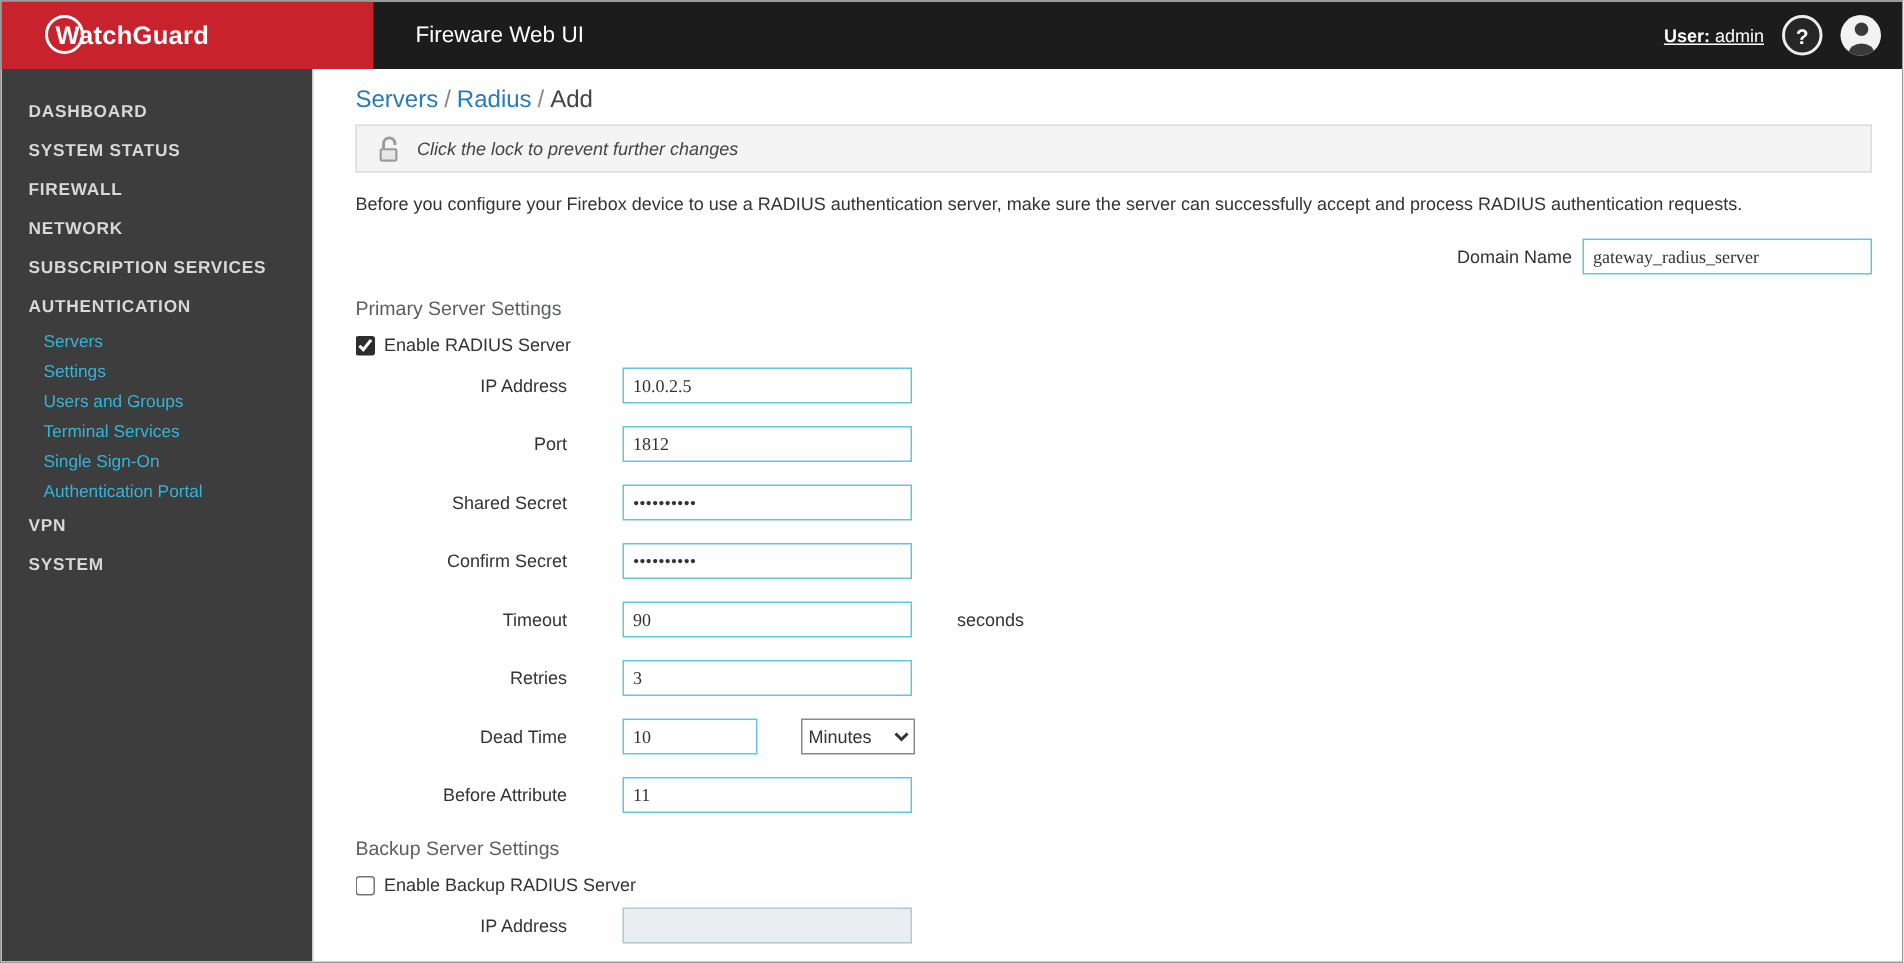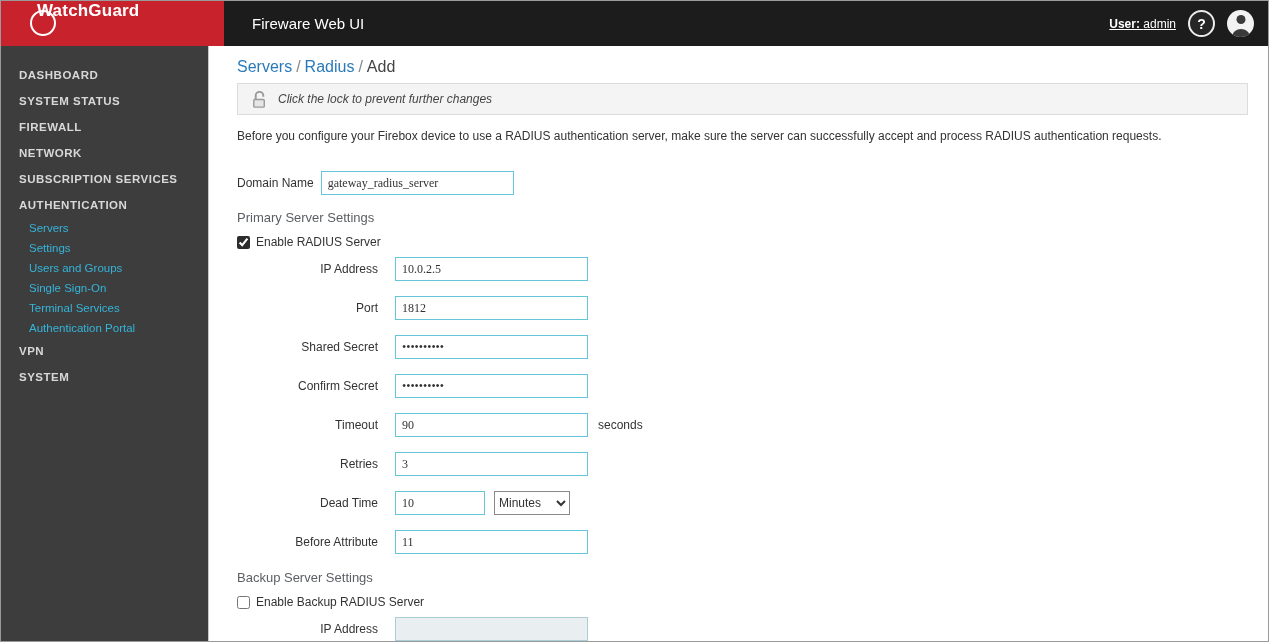--- a/index.html
+++ b/index.html
@@ -1,21 +1,21 @@
 <!DOCTYPE html>
 <html><head>
 <meta charset="utf-8">
 <style>
   * { margin:0; padding:0; box-sizing:border-box; }
   body { font-family:"Liberation Sans", sans-serif; background:#fff; }
   .page { width:1269px; height:642px; border:1px solid #9a9a9a; display:flex; flex-direction:column; overflow:hidden; background:#fff; }
 
   
   .topbar { height:45px; background:#1c1c1c; display:flex; align-items:center; flex-shrink:0; }
-  .logo { width:223px; height:100%; background:#c8232c; display:flex; padding-left:36px; position:relative; flex-shrink:0; }
+  .logo { width:248px; height:100%; background:#c8232c; display:flex; align-items:center; padding-left:36px; position:relative; flex-shrink:0; }
   .logo-ring { position:absolute; left:29px; top:9px; width:26px; height:26px; border:2px solid #fff; border-radius:50%; }
   .logo-text { color:#fff; font-weight:bold; font-size:17px; letter-spacing:0.2px; position:relative; z-index:1; }
   .topbar-title { color:#fff; font-size:15px; margin-left:28px; }
   .topbar-right { margin-left:auto; display:flex; align-items:center; gap:12px; padding-right:14px; }
   .user-text { color:#fff; font-size:12px;text-decoration:underline; }
   .user-text b { font-weight:bold; }
   .icon-circle { width:27px; height:27px; border-radius:50%; display:flex; align-items:center; justify-content:center; cursor:pointer; flex-shrink:0; }
   .help-circle { border:2px solid #ededed; color:#fff; font-weight:bold; font-size:14px; background:#262626; }
   .avatar-circle { background:#f2f2f2; position:relative; overflow:hidden; }
   .avatar-head { position:absolute; top:5px; left:50%; transform:translateX(-50%); width:9px; height:9px; background:#3a3a3a; border-radius:50%; }
@@ -32,34 +32,34 @@
   .breadcrumb { font-size:16px; color:#666; height:15px; }
   .breadcrumb a { color:#2a7ab9; text-decoration:none; cursor:pointer; }
   .breadcrumb .sep { color:#888; margin:0 4px; }
   .breadcrumb .current { color:#444; }
 
   .lock-banner { margin-top:10px; height:32px; background:#f4f4f4; border:1px solid #dcdcdc; display:flex; align-items:center; padding:0 12px; gap:9px; cursor:pointer; }
   .lock-banner em { font-size:12px; color:#444; }
 
   .intro { font-size:12px; color:#333; margin-top:14px; height:15px; white-space:nowrap; overflow:hidden; }
 
-  .domain-row { margin-top:28px; display:flex; align-items:center; font-size:12px; color:#333; height:22px; }
+  .domain-row { margin-top:16px; display:flex; align-items:center; font-size:12px; color:#333; height:22px;justify-content:flex-end; }
   .domain-row label { margin-right:7px; }
 
   input[type="text"] { height:24px; border:1px solid #66c6d9; font-size:12px; padding:0 6px; width:193px; font-family:Liberation Serif, serif; color:#333; outline:none; background:#fff; }
   .domain-input { height:22px; }
   input.short { width:90px; }
   input:disabled { background:#e9eff1; border-color:#aacdd6; }
 
   h2.section { font-size:13px; font-weight:normal; color:#5b5e63; margin-top:16px; margin-bottom:6px; height:19px; }
 
   .check-row { display:flex; align-items:center; gap:6px; font-size:12px; color:#333; margin-bottom:8px; height:14px; cursor:pointer; }
   input[type="checkbox"] { width:13px; height:13px; accent-color:#2d2d2d; margin:0; cursor:pointer; }
 
-  .form-row { display:flex; align-items:center; margin-bottom:15px; height:24px; }
+  .form-row { display:flex; align-items:center; margin-bottom:15px; height:24px;gap:20px; }
   .fr-label { width:141px; text-align:right; font-size:12px; color:#333; margin-right:17px; flex-shrink:0; }
   .suffix { margin-left:10px; font-size:12px; color:#333; }
   select.unit { margin-left:9px; height:24px; width:76px; font-size:12px; font-family:inherit; border:1px solid #8a8a8a; background:#fff; color:#333; cursor:pointer; }
 </style>
 </head>
 <body>
 
 <div class="page">
 
   <header class="topbar">
@@ -85,22 +85,22 @@
     <nav class="sidebar">
       <div class="nav-item">DASHBOARD</div>
       <div class="nav-item">SYSTEM STATUS</div>
       <div class="nav-item">FIREWALL</div>
       <div class="nav-item">NETWORK</div>
       <div class="nav-item">SUBSCRIPTION SERVICES</div>
       <div class="nav-item">AUTHENTICATION</div>
       <div class="nav-sub">Servers</div>
       <div class="nav-sub">Settings</div>
       <div class="nav-sub">Users and Groups</div>
+      <div class="nav-sub">Terminal Services</div>
       <div class="nav-sub">Single Sign-On</div>
-      <div class="nav-sub">Terminal Services</div>
       <div class="nav-sub">Authentication Portal</div>
       <div class="nav-item">VPN</div>
       <div class="nav-item">SYSTEM</div>
     </nav>
 
     <main class="main">
 
       <div class="breadcrumb">
         <a>Servers</a><span class="sep">/</span><a>Radius</a><span class="sep">/</span><span class="current">Add</span>
       </div>

